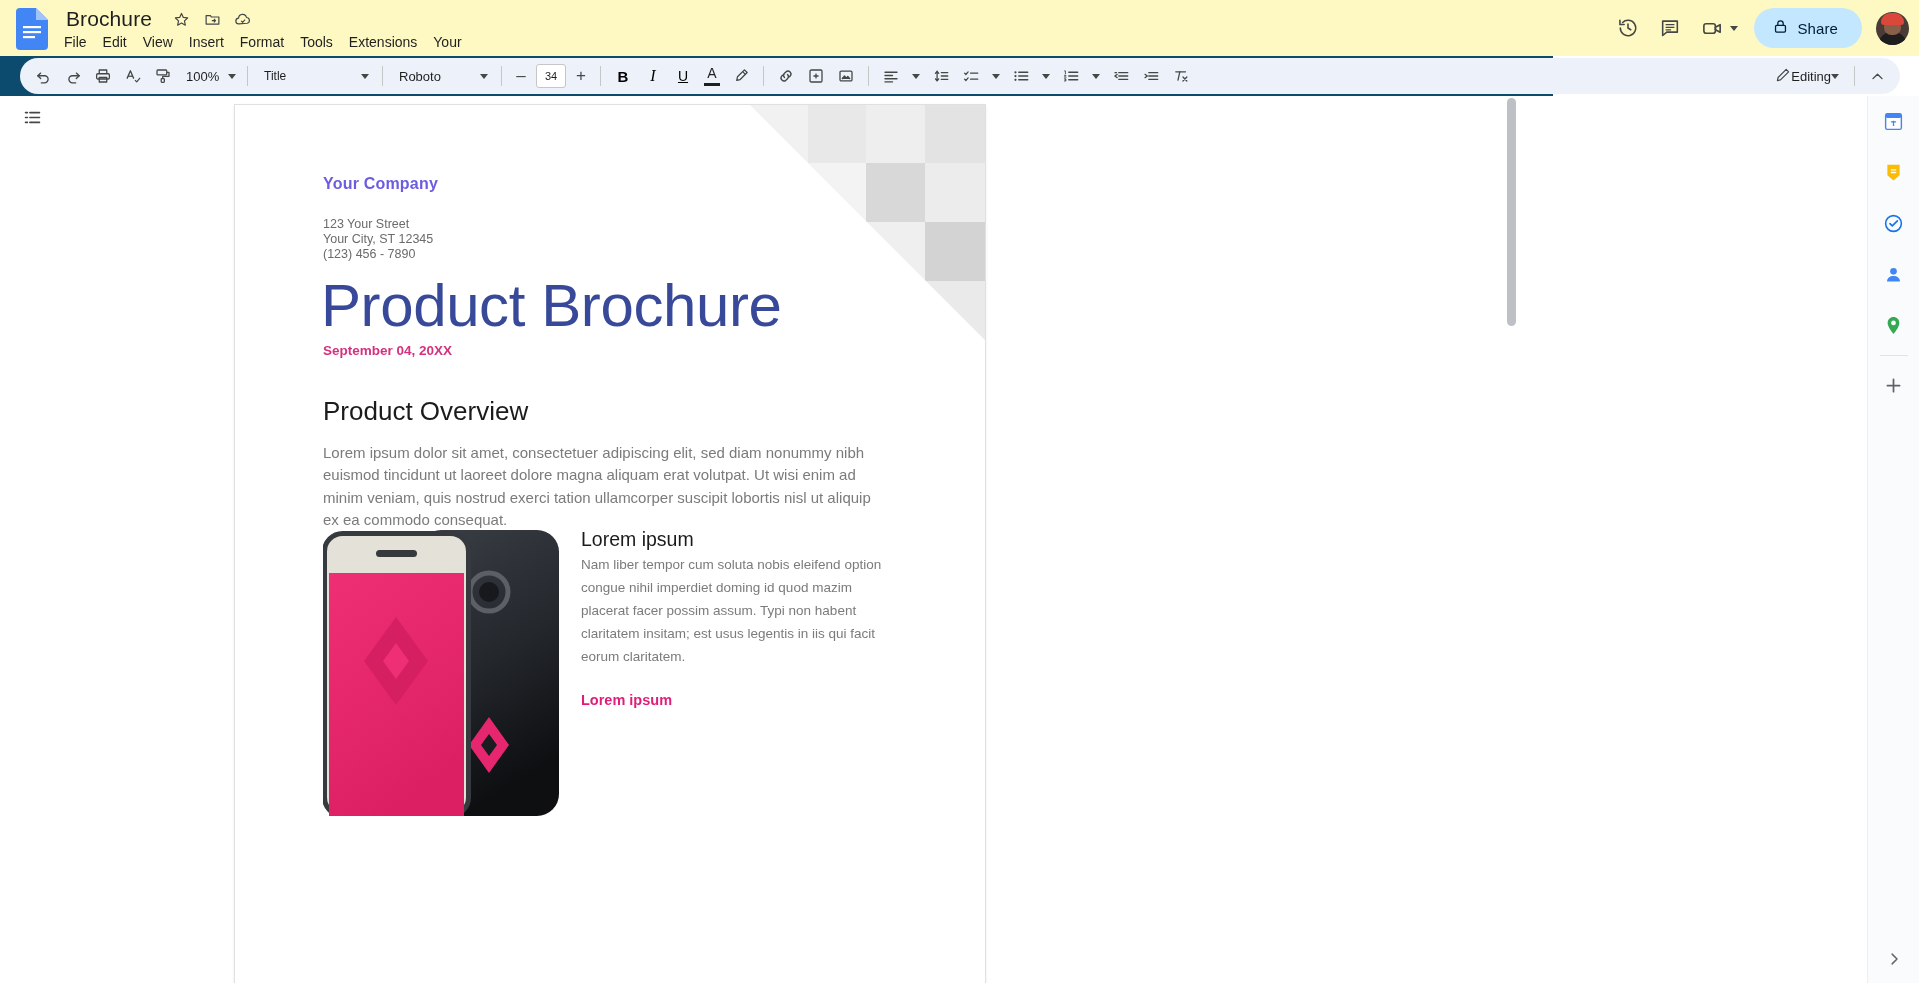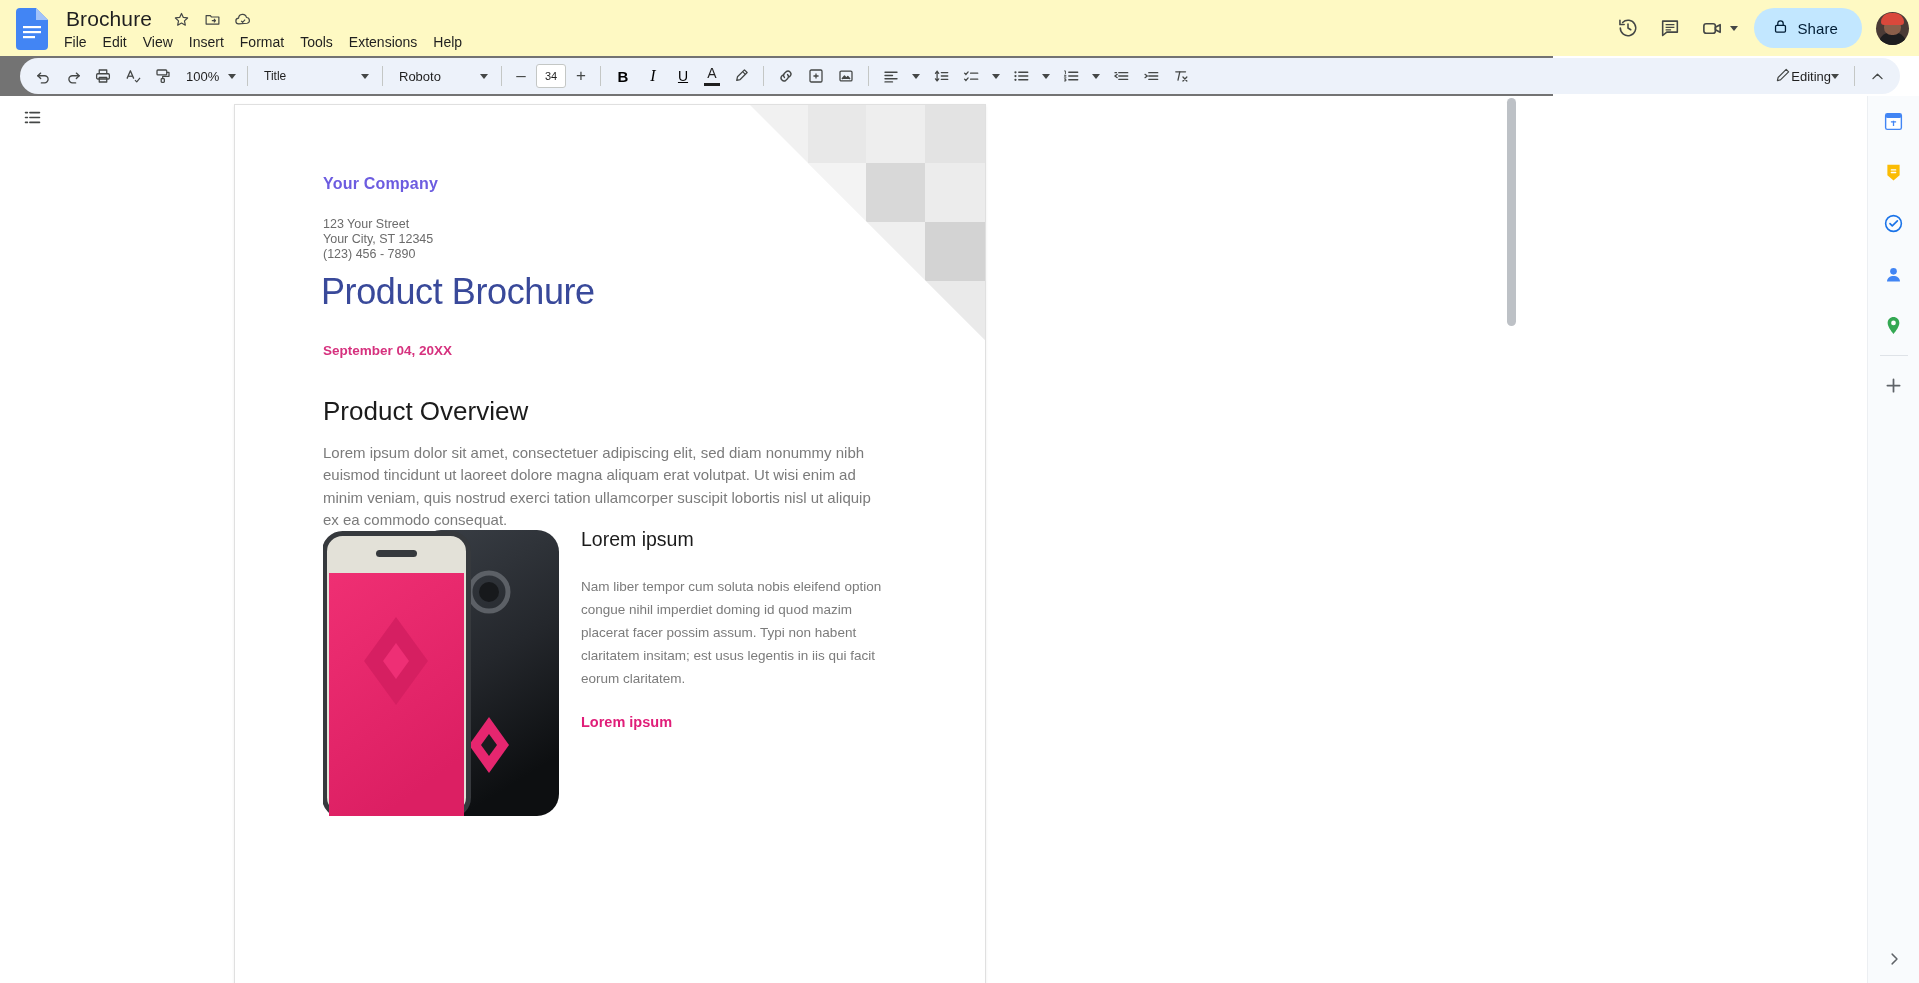--- a/index.html
+++ b/index.html
@@ -44,21 +44,21 @@
   .share-btn span { font-size: 15px; color: #001d35; letter-spacing: .1px; }
   .avatar {
     width: 33px; height: 33px; border-radius: 50%; overflow: hidden;
     background: #4a3b36; position: relative; margin-left: 2px;
   }
   .avatar .hair { position:absolute; left:5px; top:1px; width:23px; height:12px; background:#d9483b; border-radius: 12px 12px 4px 4px;}
   .avatar .face { position:absolute; left:8px; top:7px; width:17px; height:16px; background:#8a5f4a; border-radius: 50% 50% 45% 45%;}
   .avatar .body { position:absolute; left:2px; top:20px; width:29px; height:16px; background:#1d1d1f; border-radius: 14px 14px 0 0;}
 
   
-  .toolbar-wrap { position: absolute; left: 0; top: 56px; width: 1553px; height: 40px; background: #737373; padding-left: 28px; }
+  .toolbar-wrap { position: absolute; left: 0; top: 56px; width: 1553px; height: 40px; background: #0c4a6e; padding-left: 28px; }
   .toolbar {
     position: absolute; left: 20px; top: 2px; width: 1880px; height: 36px;
     background: #edf2fa; border-radius: 18px; display: flex; align-items: center;
     padding-left: 8px; padding-right: 8px;
   }
   .tb-btn {
     width: 28px; height: 28px; border-radius: 4px; display:flex; align-items:center; justify-content:center;
     flex: 0 0 auto; margin: 0 1px;
   }
   .tb-sep { width: 1px; height: 20px; background: #c4c7c5; margin: 0 7px; flex: 0 0 auto; }
@@ -111,38 +111,38 @@
   .doc-content { position:absolute; left: 0; top: 0; width: 750px; }
   .company-name {
     position:absolute; left: 88px; top: 70px; font-size: 16px; font-weight: bold;
     letter-spacing: .2px;
   }
   .address {
     position:absolute; left: 88px; top: 112px; font-size: 12.5px; line-height: 15px; color:#6b6b6b;
   }
   .address div { white-space: nowrap; }
   .doc-h1 {
-    position:absolute; left: 86px; top: 166px; font-size: 36px; letter-spacing: -0.4px;
+    position:absolute; left: 86px; top: 166px; font-size: 60px; letter-spacing: -0.4px;
     font-weight: 400;
   }
   .doc-date {
     position:absolute; left: 88px; top: 238px; font-size: 13.5px; font-weight: 600;
   }
   .doc-h2 {
     position:absolute; left: 88px; top: 291px; font-size: 26px; color:#1b1b1b; font-weight: 400;
   }
   .doc-para {
     position:absolute; left: 88px; top: 337px; width: 552px;
     font-size: 15px; line-height: 22.4px; color:#7b7b7b;
   }
   .two-col { position:absolute; left: 88px; top: 421px; width: 570px; }
   .phone-img { position:absolute; left: 0; top: 0; width: 236px; height: 290px; }
   .col-right { position:absolute; left: 258px; top: 0; width: 312px; }
   .col-h3 { font-size: 19.5px; color:#1b1b1b; font-weight: 400; line-height: 26px; }
-  .col-p { margin-top: 23px; font-size: 13.5px; line-height: 23px; color:#7b7b7b; }
+  .col-p { margin-top: 1px; font-size: 13.5px; line-height: 23px; color:#7b7b7b; }
   .col-h4 { margin-top: 24px; font-size: 14.5px; font-weight: bold; }
   .col-p2 { margin-top: 7px; font-size: 13.5px; line-height: 23px; color:#7b7b7b; }
 
   
   .scrollbar { position:absolute; right: 3px; top: 0; width: 9px; height: 887px; }
   .scroll-thumb { position:absolute; top: 2px; left: 0; width: 9px; height: 228px; background:#bdc1c6; border-radius: 5px; }
 
   
   .sidepanel { position:absolute; right:0; top:96px; width: 52px; height: 887px; background:#f9fbfd; border-left: 1px solid #eceff2;}
   .sp-icon { width: 32px; height: 32px; margin: 0 auto; display:flex; align-items:center; justify-content:center; border-radius: 6px; }
@@ -191,21 +191,21 @@
     </div>
 
     <div class="menubar">
       <div class="menu-item">File</div>
       <div class="menu-item">Edit</div>
       <div class="menu-item">View</div>
       <div class="menu-item">Insert</div>
       <div class="menu-item">Format</div>
       <div class="menu-item">Tools</div>
       <div class="menu-item">Extensions</div>
-      <div class="menu-item">Help</div>
+      <div class="menu-item">Your</div>
     </div>
 
     <div class="topright">
       <div class="tr-icon">
         <svg width="22" height="22" viewBox="0 0 24 24" fill="none" stroke="#444746" stroke-width="1.7" stroke-linecap="round">
           <path d="M3.6 12a8.4 8.4 0 1 0 2.5-6"></path>
           <path d="M3.2 3.6v4.6h4.6"></path>
           <path d="M12 7.6V12l3 1.9"></path>
         </svg>
       </div>

